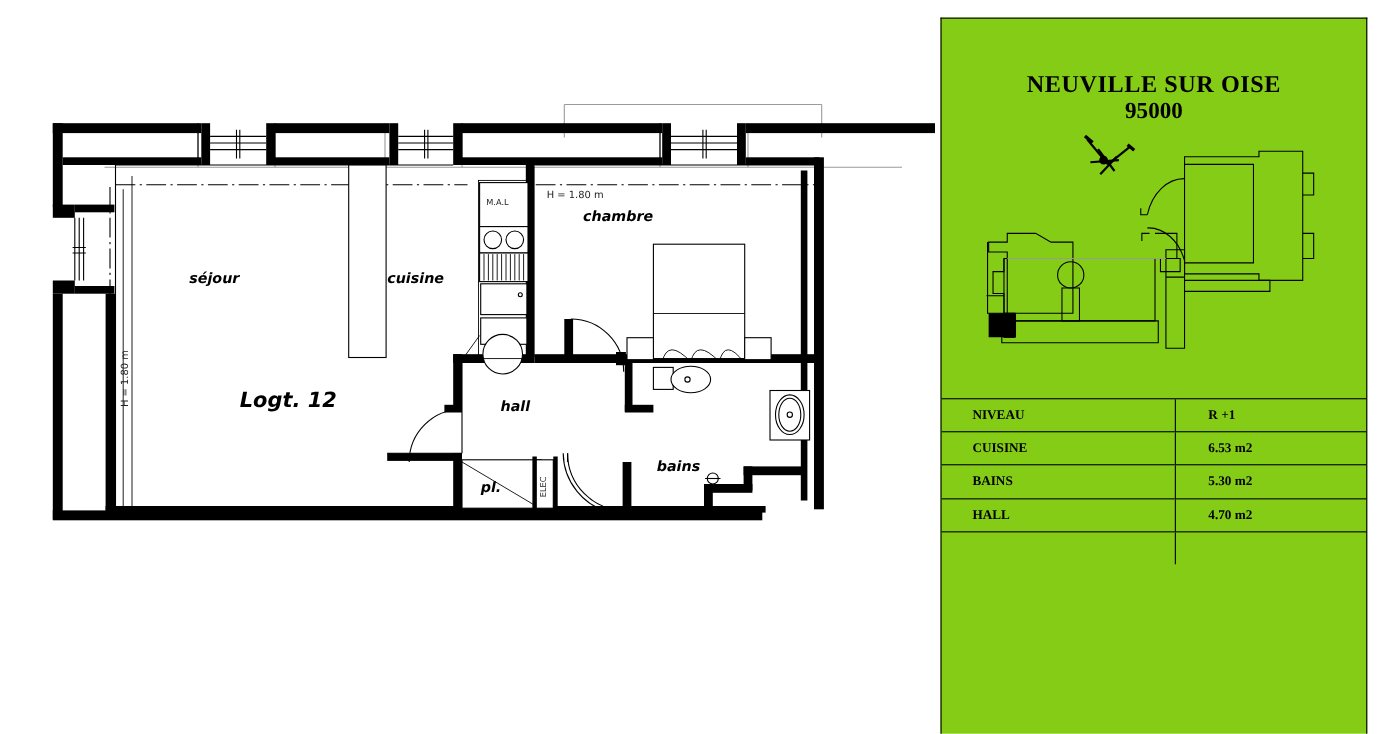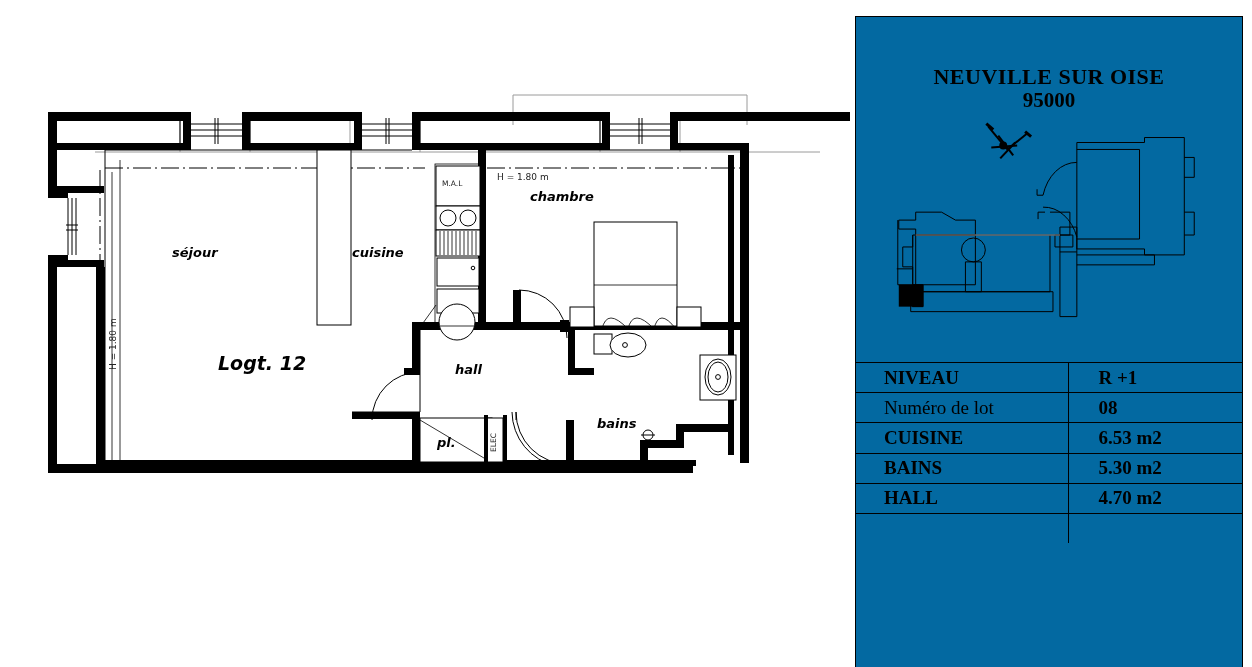--- a/index.html
+++ b/index.html
@@ -67,21 +67,21 @@
   
   #legend-panel {
     position: absolute;
     left: 855px;
     top: 16px;
     width: 388px;
     height: 651px;
     border: 1.6px solid #000;
     border-bottom: none;
     box-sizing: border-box;
-    background: #0369a1;
+    background: #84cc16;
   }
   #legend-title-block {
     height: 100px;
     display: flex;
     flex-direction: column;
     align-items: center;
     justify-content: flex-end;
     padding-bottom: 4px;
     box-sizing: border-box;
   }
@@ -117,21 +117,21 @@
   #legend-table {
     border-collapse: collapse;
     width: 100%;
     table-layout: fixed;
   }
   #legend-table td {
     border-top: 1.3px solid #000;
     height: 30.2px;
     padding: 0 0 0 28px;
     font-family: "Liberation Serif", serif;
-    font-size: 19px;
+    font-size: 12px;
     color: #000;
     vertical-align: middle;
     box-sizing: border-box;
   }
   #legend-table td.lbl { width: 212px; }
   #legend-table td.val {
     border-left: 1.3px solid #000;
     padding-left: 30px;
   }
   #legend-table tr.bold td { font-weight: bold; }
@@ -399,24 +399,20 @@
 
         <path stroke="#9a9a9a" stroke-width="1" fill="none" d="M60 118 H 205"></path>
       </svg>
     </div>
 
     <table id="legend-table">
       <tbody>
         <tr class="bold">
           <td class="lbl">NIVEAU</td>
           <td class="val">R +1</td>
-        </tr>
-        <tr class="plain">
-          <td class="lbl">Numéro de lot</td>
-          <td class="val">08</td>
         </tr>
         <tr class="bold">
           <td class="lbl">CUISINE</td>
           <td class="val">6.53 m2</td>
         </tr>
         <tr class="bold">
           <td class="lbl">BAINS</td>
           <td class="val">5.30 m2</td>
         </tr>
         <tr class="bold">

